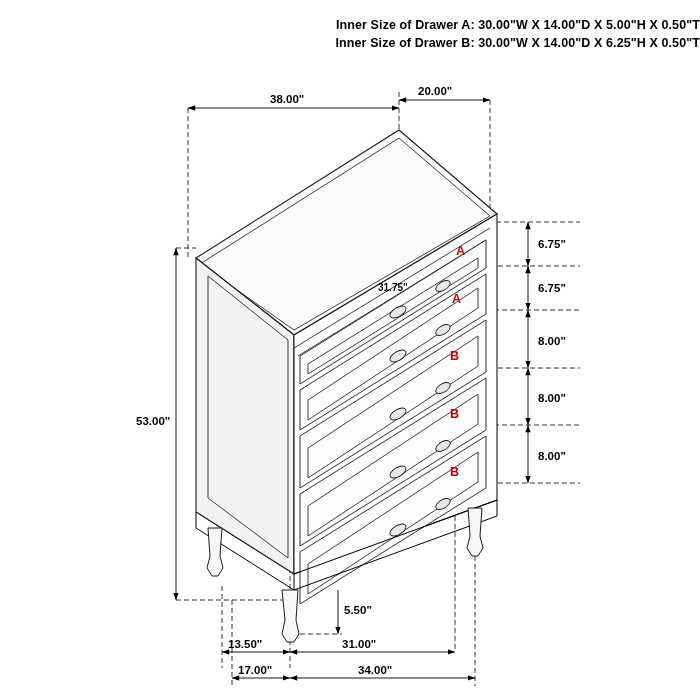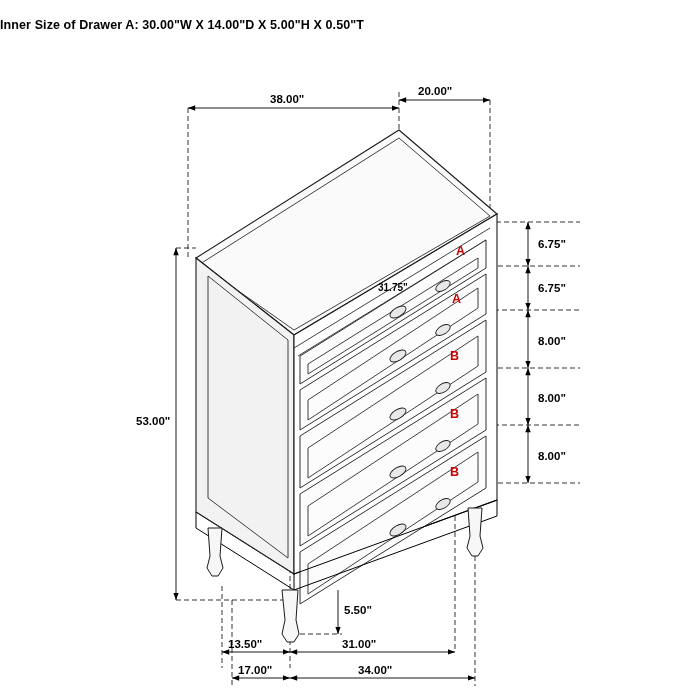--- a/index.html
+++ b/index.html
@@ -14,21 +14,21 @@
     position: relative;
     width: 700px;
     height: 700px;
     background: #ffffff;
     overflow: hidden;
   }
   .hdr {
     position: absolute;
     left: 0;
     width: 700px;
-    text-align: left;
+    text-align: right;
     font-weight: bold;
     font-size: 12.5px;
     color: #000;
     letter-spacing: 0.1px;
   }
   #hdr1 { top: 18px; }
   #hdr2 { top: 36px; }
 
   svg { position: absolute; left: 0; top: 0; }
 
@@ -77,20 +77,21 @@
   .drwface { fill: #fcfcfc; stroke: #1a1a1a; stroke-width: 0.9; }
   .pull { fill: #e8e8e8; stroke: #1a1a1a; stroke-width: 0.9; }
   .leg { fill: #f7f7f7; stroke: #1a1a1a; stroke-width: 1; }
 </style>
 </head>
 <body>
 
 <div id="page">
 
   <div class="hdr" id="hdr1">Inner Size of Drawer A: 30.00"W X 14.00"D X 5.00"H X 0.50"T</div>
+  <div class="hdr" id="hdr2">Inner Size of Drawer B: 30.00"W X 14.00"D X 6.25"H X 0.50"T</div>
 
   <svg width="700" height="700" viewBox="0 0 700 700">
 
     <g>
 
       <path class="ext" d="M188 108 L188 258"></path>
       <path class="ext" d="M399 92 L399 130"></path>
       <path class="ext" d="M490 100 L490 222"></path>
 
       <path class="ext" d="M176 248 L196 248"></path>

